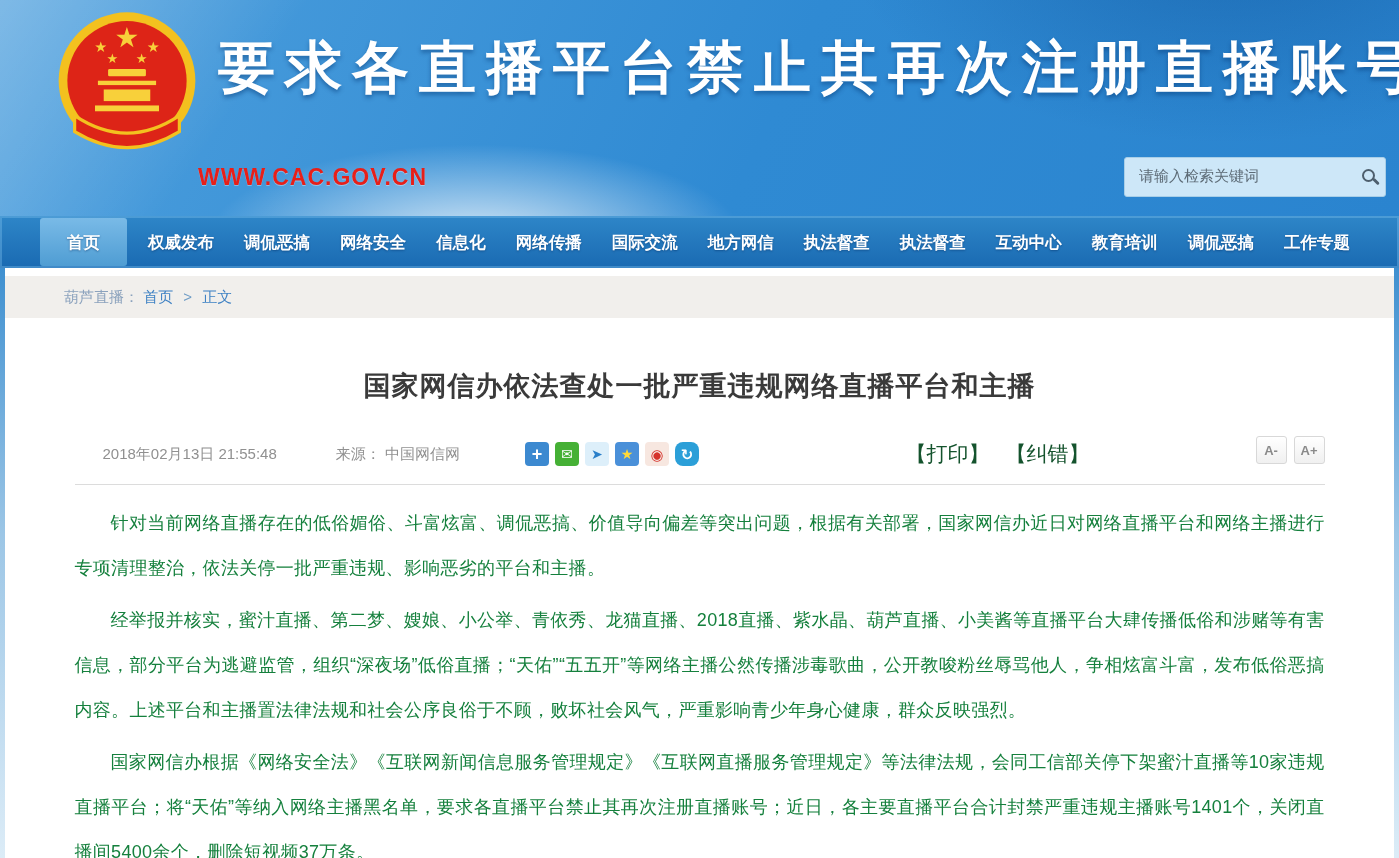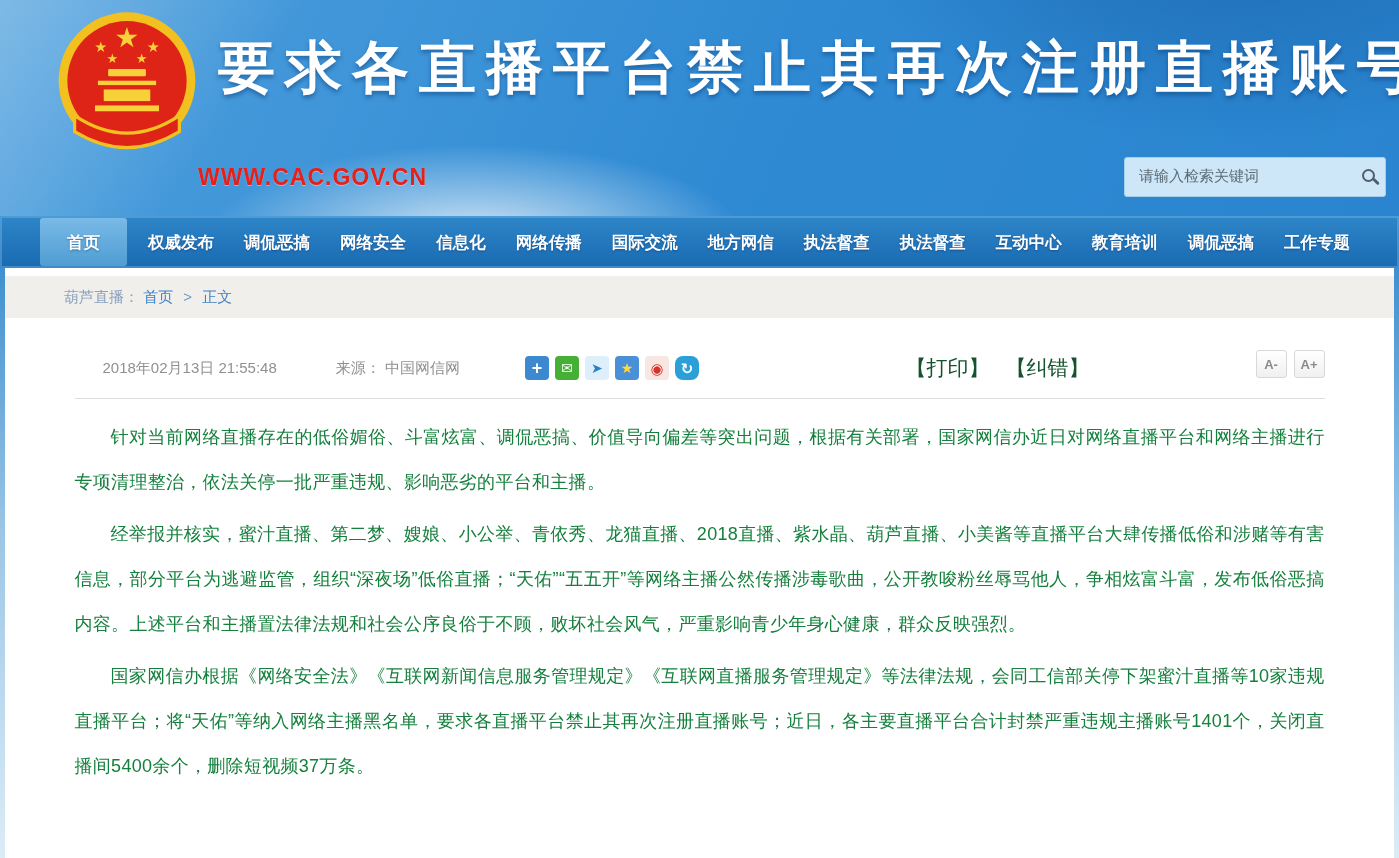--- a/index.html
+++ b/index.html
@@ -172,20 +172,21 @@
   <span class="bc-label">葫芦直播：</span>
   <a>首页</a>
   <span class="sep">&gt;</span>
   <a>正文</a>
 </div>
 
 <div class="edge left"></div>
 <div class="edge right"></div>
 
 <div class="container">
+  <h1 class="article-title">国家网信办依法查处一批严重违规网络直播平台和主播</h1>
 
   <div class="meta">
     <span class="date">2018年02月13日 21:55:48</span>
     <span class="source">来源： 中国网信网</span>
     <span class="share">
       <span class="si si0">+</span>
       <span class="si si1">✉</span>
       <span class="si si2">➤</span>
       <span class="si si3">★</span>
       <span class="si si4">◉</span>

